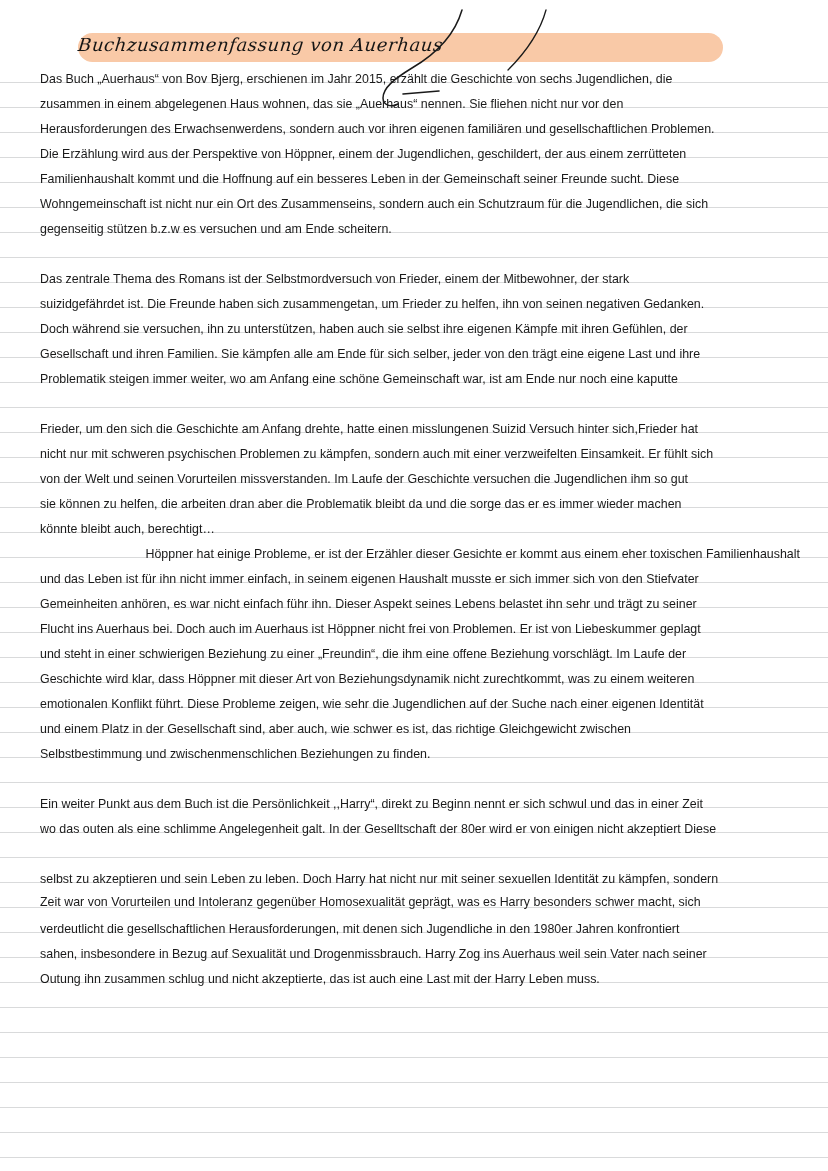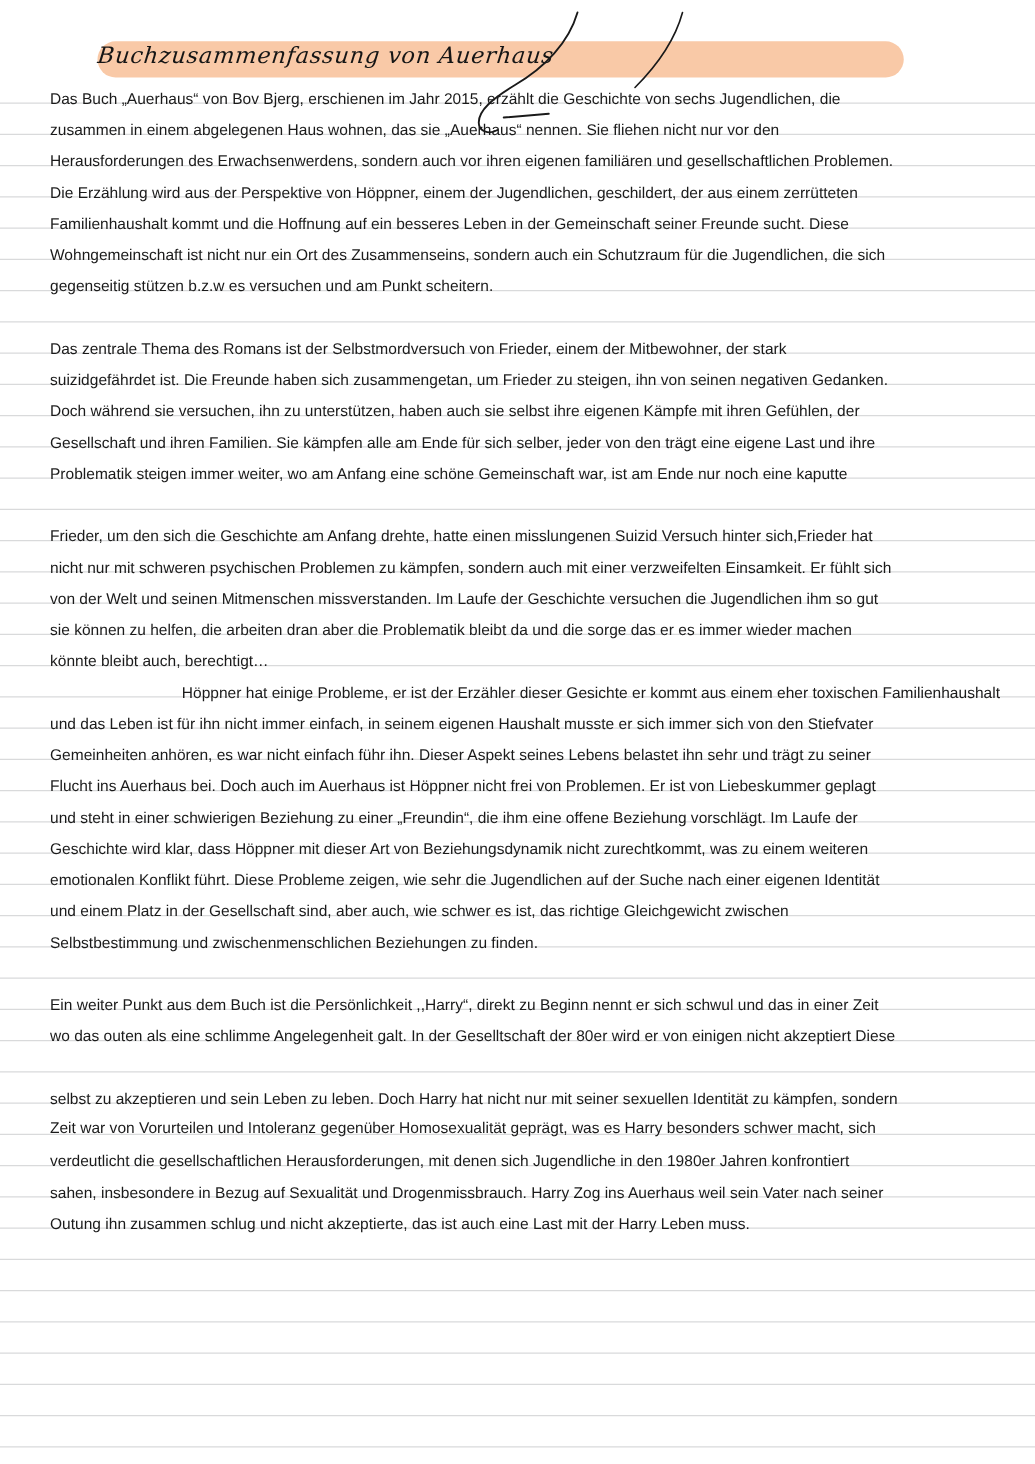--- a/index.html
+++ b/index.html
@@ -169,29 +169,29 @@
     <path d="M 53 86 L 89 83" fill="none" stroke="#1a1a1a" stroke-width="1.6" stroke-linecap="round"></path>
   </svg>
 
   <div id="body-text">
       <div class="tline" style="top: 67px;">Das Buch „Auerhaus“ von Bov Bjerg, erschienen im Jahr 2015, erzählt die Geschichte von sechs Jugendlichen, die</div>
       <div class="tline" style="top: 92px;">zusammen in einem abgelegenen Haus wohnen, das sie „Auerhaus“ nennen. Sie fliehen nicht nur vor den</div>
       <div class="tline" style="top: 117px;">Herausforderungen des Erwachsenwerdens, sondern auch vor ihren eigenen familiären und gesellschaftlichen Problemen.</div>
       <div class="tline" style="top: 142px;">Die Erzählung wird aus der Perspektive von Höppner, einem der Jugendlichen, geschildert, der aus einem zerrütteten</div>
       <div class="tline" style="top: 167px;">Familienhaushalt kommt und die Hoffnung auf ein besseres Leben in der Gemeinschaft seiner Freunde sucht. Diese</div>
       <div class="tline" style="top: 192px;">Wohngemeinschaft ist nicht nur ein Ort des Zusammenseins, sondern auch ein Schutzraum für die Jugendlichen, die sich</div>
-      <div class="tline" style="top: 217px;">gegenseitig stützen b.z.w es versuchen und am Punkt scheitern.</div>
+      <div class="tline" style="top: 217px;">gegenseitig stützen b.z.w es versuchen und am Ende scheitern.</div>
       <div class="tline" style="top: 267px;"> Das zentrale Thema des Romans ist der Selbstmordversuch von Frieder, einem der Mitbewohner, der stark</div>
-      <div class="tline" style="top: 292px;">suizidgefährdet ist. Die Freunde haben sich zusammengetan, um Frieder zu steigen, ihn von seinen negativen Gedanken.</div>
+      <div class="tline" style="top: 292px;">suizidgefährdet ist. Die Freunde haben sich zusammengetan, um Frieder zu helfen, ihn von seinen negativen Gedanken.</div>
       <div class="tline" style="top: 317px;">Doch während sie versuchen, ihn zu unterstützen, haben auch sie selbst ihre eigenen Kämpfe mit ihren Gefühlen, der</div>
       <div class="tline" style="top: 342px;">Gesellschaft und ihren Familien. Sie kämpfen alle am Ende für sich selber, jeder von den trägt eine eigene Last und ihre</div>
       <div class="tline" style="top: 367px;">Problematik steigen immer weiter, wo am Anfang eine schöne Gemeinschaft war, ist am Ende nur noch eine kaputte</div>
       <div class="tline" style="top: 417px;">Frieder, um den sich die Geschichte am Anfang drehte, hatte einen misslungenen Suizid Versuch hinter sich,Frieder hat</div>
       <div class="tline" style="top: 442px;">nicht nur mit schweren psychischen Problemen zu kämpfen, sondern auch mit einer verzweifelten Einsamkeit. Er fühlt sich</div>
-      <div class="tline" style="top: 467px;">von der Welt und seinen Mitmenschen missverstanden. Im Laufe der Geschichte versuchen die Jugendlichen ihm so gut</div>
+      <div class="tline" style="top: 467px;">von der Welt und seinen Vorurteilen missverstanden. Im Laufe der Geschichte versuchen die Jugendlichen ihm so gut</div>
       <div class="tline" style="top: 492px;">sie können zu helfen, die arbeiten dran aber die Problematik bleibt da und die sorge das er es immer wieder machen</div>
       <div class="tline" style="top: 517px;">könnte bleibt auch, berechtigt…</div>
       <div class="tline" style="top: 542px; text-align: right;">Höppner hat einige Probleme, er ist der Erzähler dieser Gesichte er kommt aus einem eher toxischen Familienhaushalt</div>
       <div class="tline" style="top: 567px;">und das Leben ist für ihn nicht immer einfach, in seinem eigenen Haushalt musste er sich immer sich von  den Stiefvater</div>
       <div class="tline" style="top: 592px;">Gemeinheiten anhören, es war nicht einfach führ ihn. Dieser Aspekt seines Lebens belastet ihn sehr und trägt zu seiner</div>
       <div class="tline" style="top: 617px;">Flucht ins Auerhaus bei. Doch auch im Auerhaus ist Höppner nicht frei von Problemen. Er ist von Liebeskummer geplagt</div>
       <div class="tline" style="top: 642px;">und steht in einer schwierigen Beziehung zu einer „Freundin“, die ihm eine offene Beziehung vorschlägt. Im Laufe der</div>
       <div class="tline" style="top: 667px;">Geschichte wird klar, dass Höppner mit dieser Art von Beziehungsdynamik nicht zurechtkommt, was zu einem weiteren</div>
       <div class="tline" style="top: 692px;">emotionalen Konflikt führt. Diese Probleme zeigen, wie sehr die Jugendlichen auf der Suche nach einer eigenen Identität</div>
       <div class="tline" style="top: 717px;">und einem Platz in der Gesellschaft sind, aber auch, wie schwer es ist, das richtige Gleichgewicht zwischen</div>

